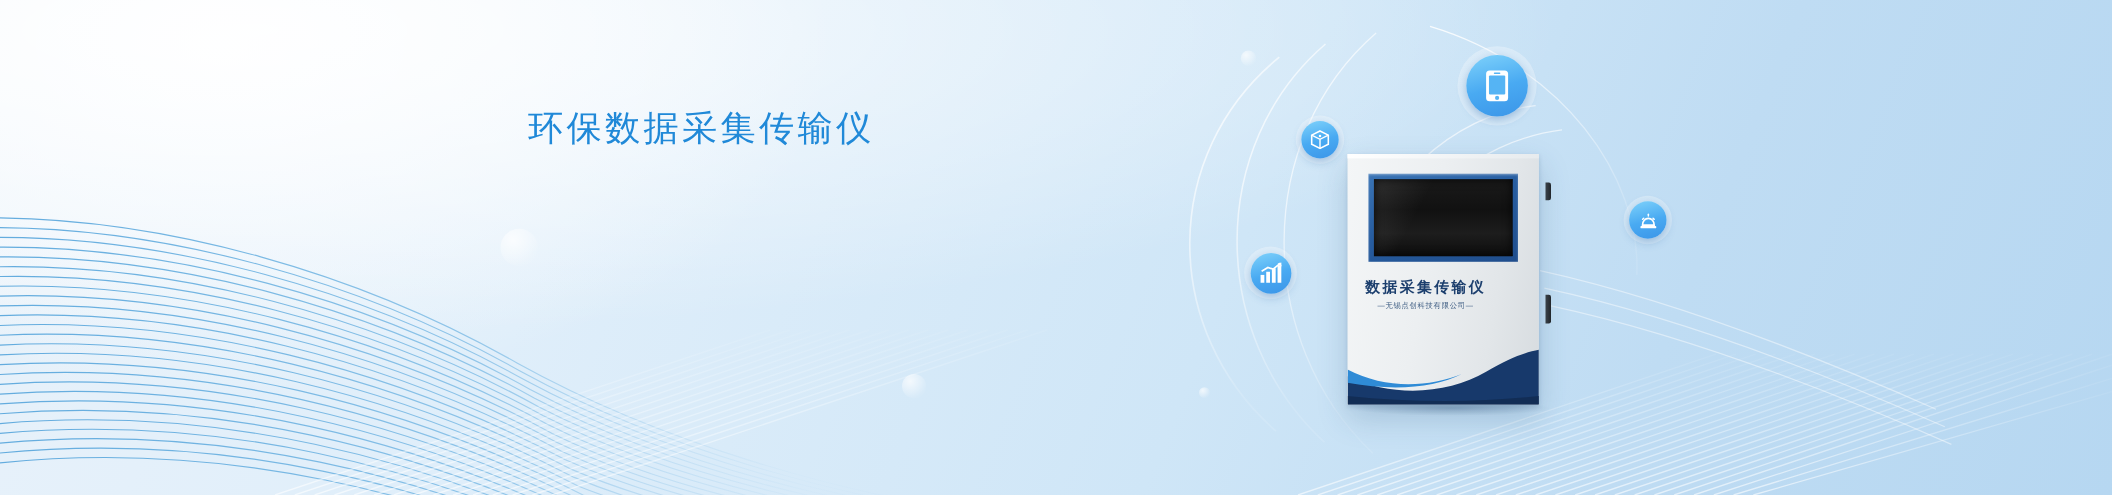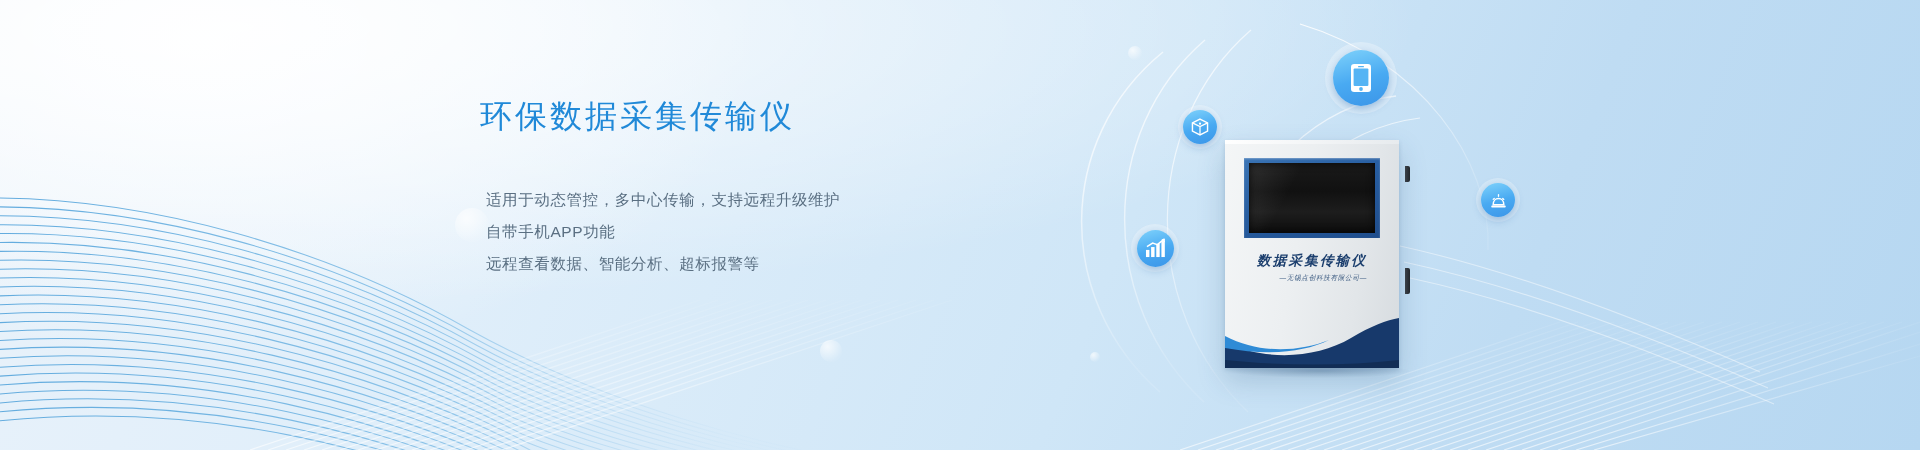--- a/index.html
+++ b/index.html
@@ -85,22 +85,21 @@
   .screen-glass{
     width:100%;height:100%;
     background:
       linear-gradient(118deg, rgba(255,255,255,.10) 0%, rgba(255,255,255,0) 34%),
       linear-gradient(180deg,#1a1a1a 0%,#111111 40%,#1d1d1d 70%,#0d0d0d 100%);
     box-shadow:inset 0 0 9px rgba(0,0,0,.85);
   }
   .brand-block{
     position:absolute;
     left:0;top:112px;width:142px;
-    text-align:right;
-    font-style:italic;
+    text-align:center;
   }
   .brand-name{
     font-family:"Liberation Serif","DejaVu Serif",serif;
     font-size:13.5px;
     font-weight:700;
     letter-spacing:2.2px;
     color:#1c3f6e;
   }
   .brand-company{
     margin-top:4px;
@@ -268,25 +267,20 @@
     </g>
   </svg>
 
   <div class="soft-bubble" style="left:455px;top:208px;width:34px;height:34px;"></div>
   <div class="soft-bubble" style="left:820px;top:340px;width:22px;height:22px;"></div>
   <div class="soft-bubble" style="left:1128px;top:46px;width:14px;height:14px;"></div>
   <div class="soft-bubble" style="left:1090px;top:352px;width:10px;height:10px;"></div>
 
   <div class="text-col">
     <h1 class="headline">环保数据采集传输仪</h1>
-    <ul class="sub-list">
-      <li>适用于动态管控，多中心传输，支持远程升级维护</li>
-      <li>自带手机APP功能</li>
-      <li>远程查看数据、智能分析、超标报警等</li>
-    </ul>
   </div>
 
   <div class="device-stage">
     <div class="device-shadow"></div>
     <div class="device-body">
       <div class="device-top-edge"></div>
 
       <div class="screen-bezel">
         <div class="screen-glass"></div>
       </div>

